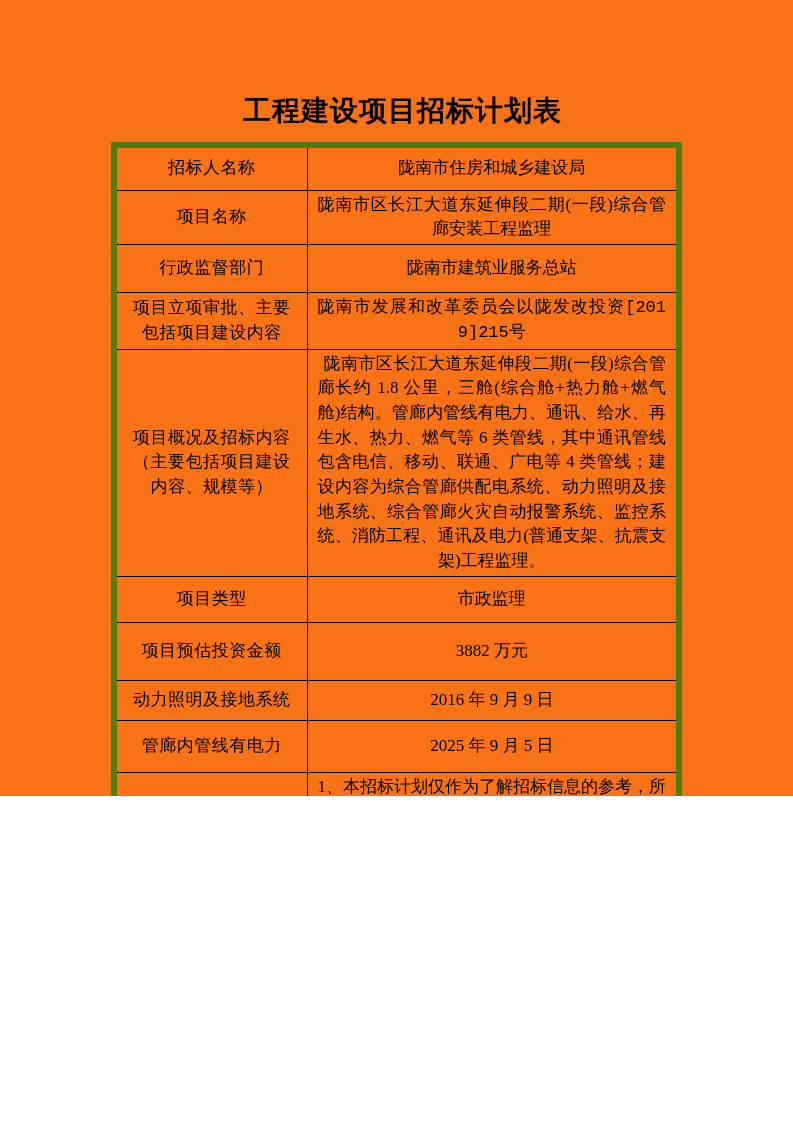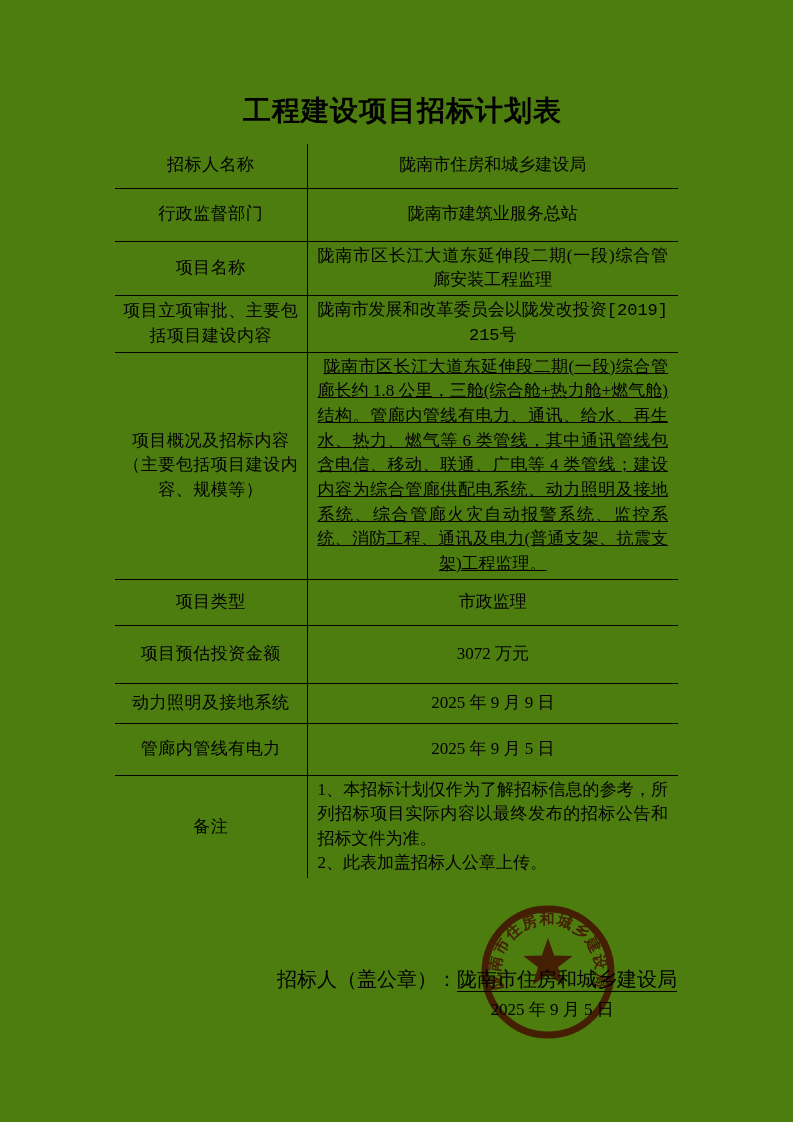--- a/index.html
+++ b/index.html
@@ -4,61 +4,61 @@
 <style>
   * { margin: 0; padding: 0; box-sizing: border-box; }
   html, body { background: #ffffff; }
   body {
     font-family: "Liberation Serif", "DejaVu Serif", serif;
     color: #000;
   }
   .page {
     position: relative;
     width: 793px;
-    height: 1122px;
+    height: 796px;
     margin: 0 auto;
-    background: #4d7c0f;
+    background: #f97316;
     overflow: hidden;
     padding-top: 97px;
   }
   .title {
     font-size: 28px;
     line-height: 28px;
     font-weight: bold;
     text-align: center;
     letter-spacing: 1px;
     margin: 0 0 14px 12px;
   }
   table.plan-table {
     table-layout: fixed;
     width: 565px;
     margin: 17px auto;
     border-collapse: collapse;
-    border: 2px solid #4d7c0f;
+    border: 6px solid #4d7c0f;
   }
   col.c1 { width: 193px; }
   col.c2 { width: 372px; }
   td {
     border: 1px solid #000;
     vertical-align: middle;
     font-size: 17px;
     line-height: 1.45;
   }
   td.label-cell {
     text-align: center;
     padding: 2px 8px;
     letter-spacing: 0.5px;
   }
   td.value-cell {
     text-align: justify;
     text-align-last: center;
     padding: 2px 10px;
   }
   td.value-cell.break-all { word-break: break-all; font-family: Liberation Mono, monospace; }
-  td.value-cell.para { text-indent: 6px; text-decoration: underline; }
+  td.value-cell.para { text-indent: 6px; }
   td.value-cell.remark {
     text-align: justify;
     text-align-last: left;
     text-indent: 0;
     border-radius: 25px;
   }
   td.value-cell.remark .remark-line { text-align: justify; text-align-last: left; }
   tr:nth-child(1)  { height: 45px; }
   tr:nth-child(2)  { height: 53px; }
   tr:nth-child(3)  { height: 48px; }
@@ -119,46 +119,46 @@
     <colgroup>
         <col class="c1">
         <col class="c2">
       </colgroup>
     <tbody>
       <tr>
         <td class="label-cell">招标人名称</td>
         <td class="value-cell">陇南市住房和城乡建设局</td>
       </tr>
       <tr>
+        <td class="label-cell">项目名称</td>
+        <td class="value-cell">陇南市区长江大道东延伸段二期(一段)综合管廊安装工程监理</td>
+      </tr>
+      <tr>
         <td class="label-cell">行政监督部门</td>
         <td class="value-cell">陇南市建筑业服务总站</td>
-      </tr>
-      <tr>
-        <td class="label-cell">项目名称</td>
-        <td class="value-cell">陇南市区长江大道东延伸段二期(一段)综合管廊安装工程监理</td>
       </tr>
       <tr>
         <td class="label-cell">项目立项审批、主要包括项目建设内容</td>
         <td class="value-cell break-all">陇南市发展和改革委员会以陇发改投资[2019]215号</td>
       </tr>
       <tr>
         <td class="label-cell">项目概况及招标内容（主要包括项目建设内容、规模等）</td>
         <td class="value-cell para">陇南市区长江大道东延伸段二期(一段)综合管廊长约 1.8 公里，三舱(综合舱+热力舱+燃气舱)结构。管廊内管线有电力、通讯、给水、再生水、热力、燃气等 6 类管线，其中通讯管线包含电信、移动、联通、广电等 4 类管线；建设内容为综合管廊供配电系统、动力照明及接地系统、综合管廊火灾自动报警系统、监控系统、消防工程、通讯及电力(普通支架、抗震支架)工程监理。</td>
       </tr>
       <tr>
         <td class="label-cell">项目类型</td>
         <td class="value-cell">市政监理</td>
       </tr>
       <tr>
         <td class="label-cell">项目预估投资金额</td>
-        <td class="value-cell">3072 万元</td>
+        <td class="value-cell">3882 万元</td>
       </tr>
       <tr>
         <td class="label-cell">动力照明及接地系统</td>
-        <td class="value-cell">2025 年 9 月 9 日</td>
+        <td class="value-cell">2016 年 9 月 9 日</td>
       </tr>
       <tr>
         <td class="label-cell">管廊内管线有电力</td>
         <td class="value-cell">2025 年 9 月 5 日</td>
       </tr>
       <tr>
         <td class="label-cell">备注</td>
         <td class="value-cell remark">
           <div class="remark-line">1、本招标计划仅作为了解招标信息的参考，所列招标项目实际内容以最终发布的招标公告和招标文件为准。</div>
           <div class="remark-line">2、此表加盖招标人公章上传。</div>

